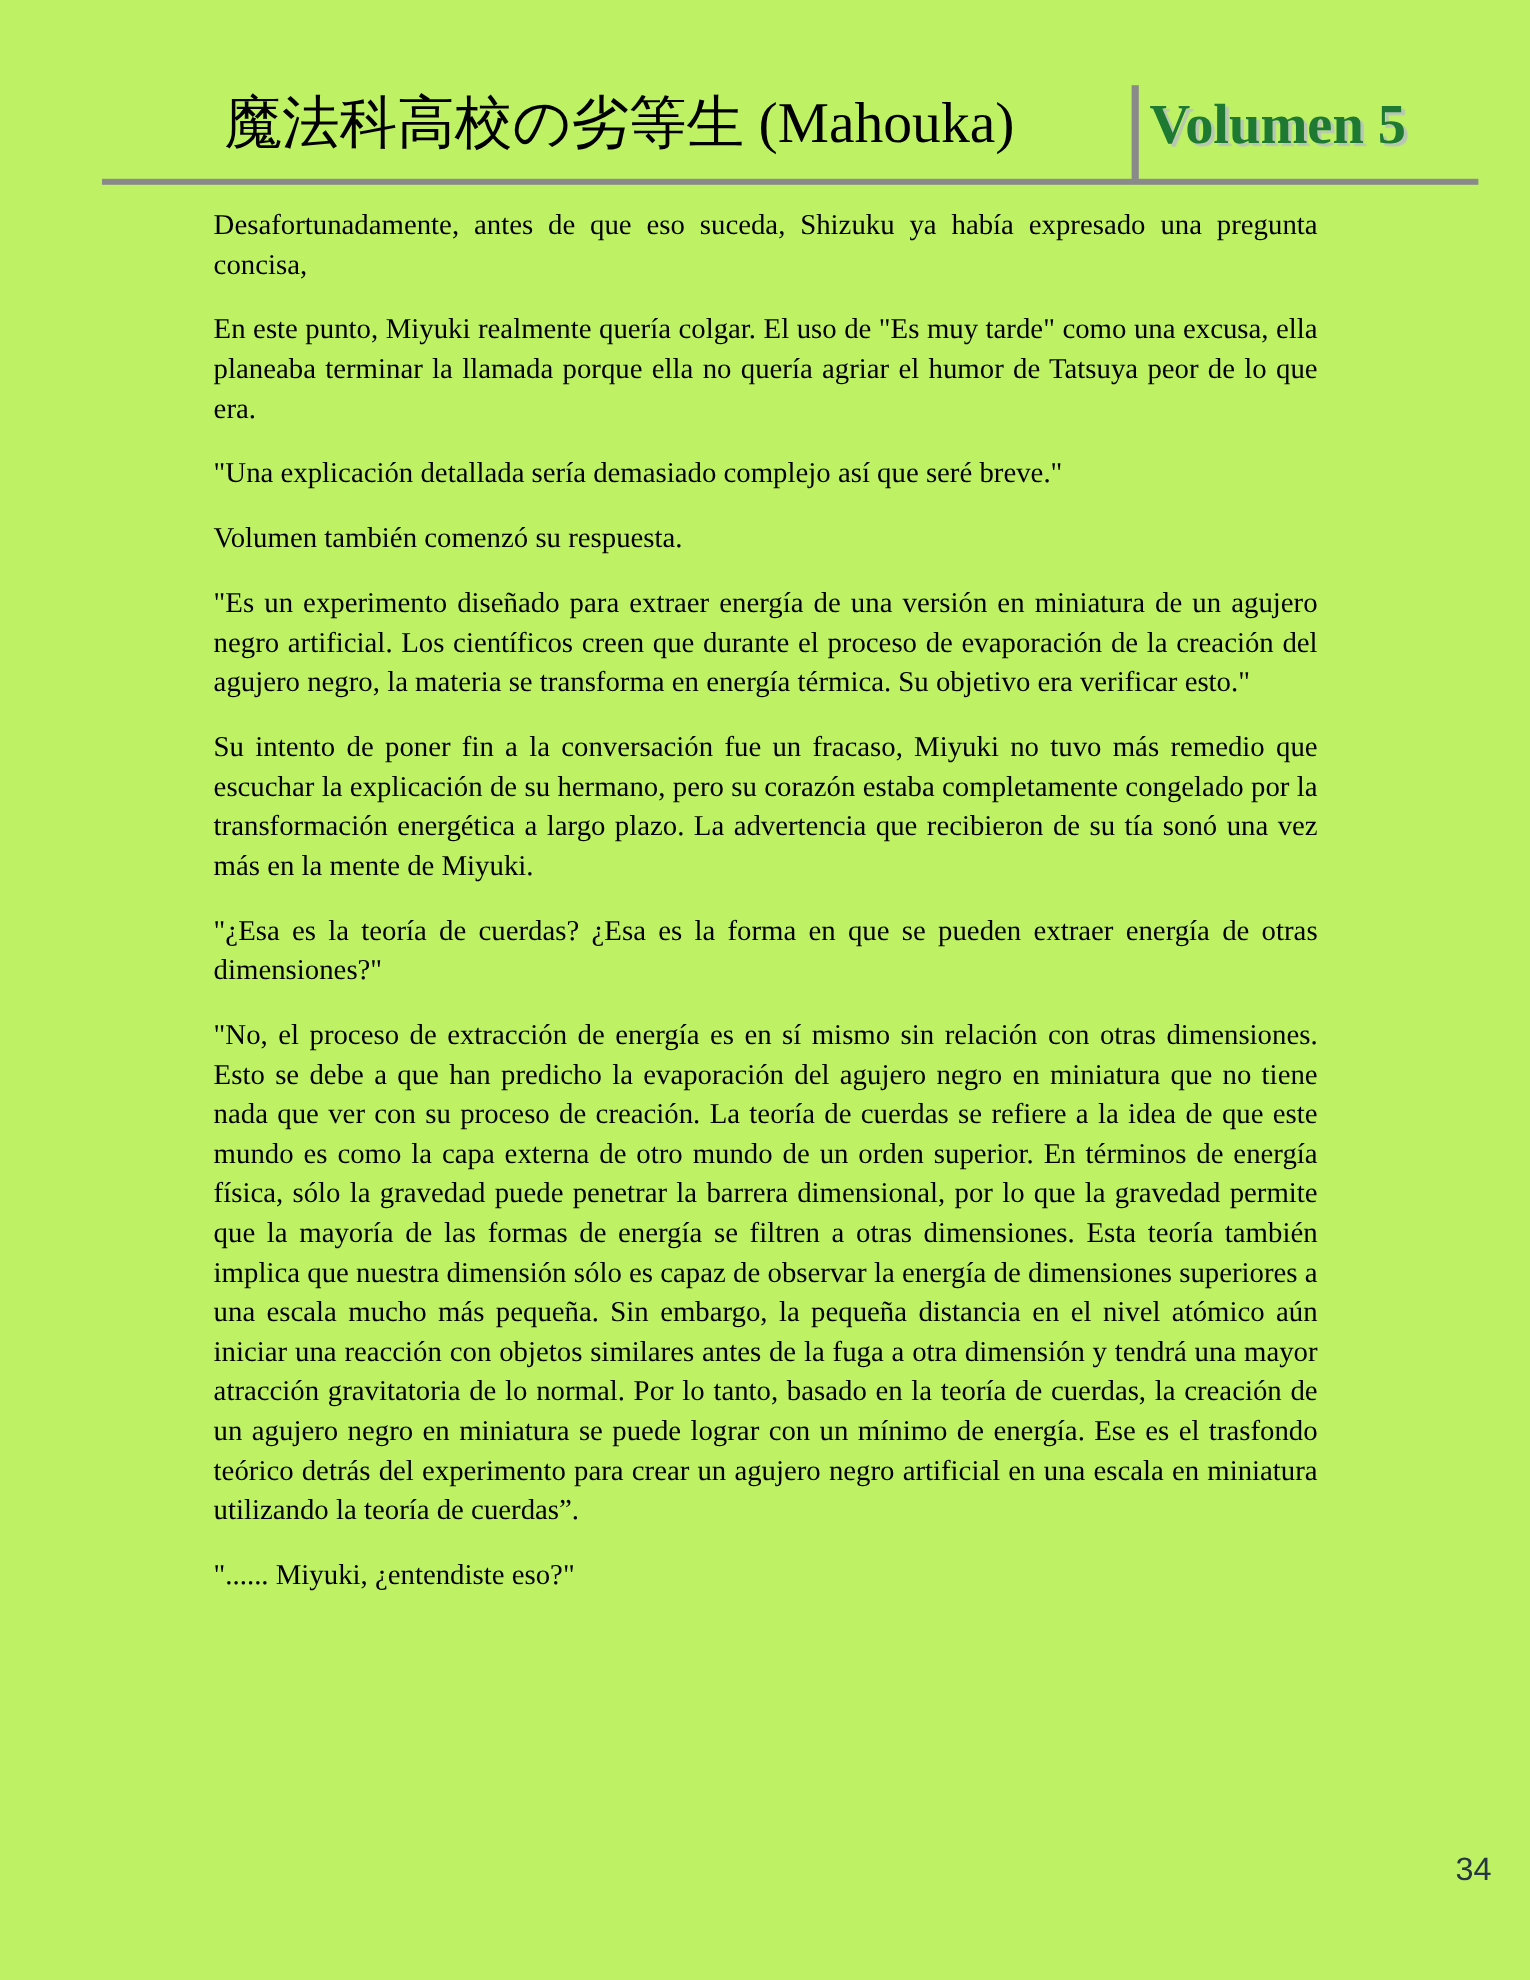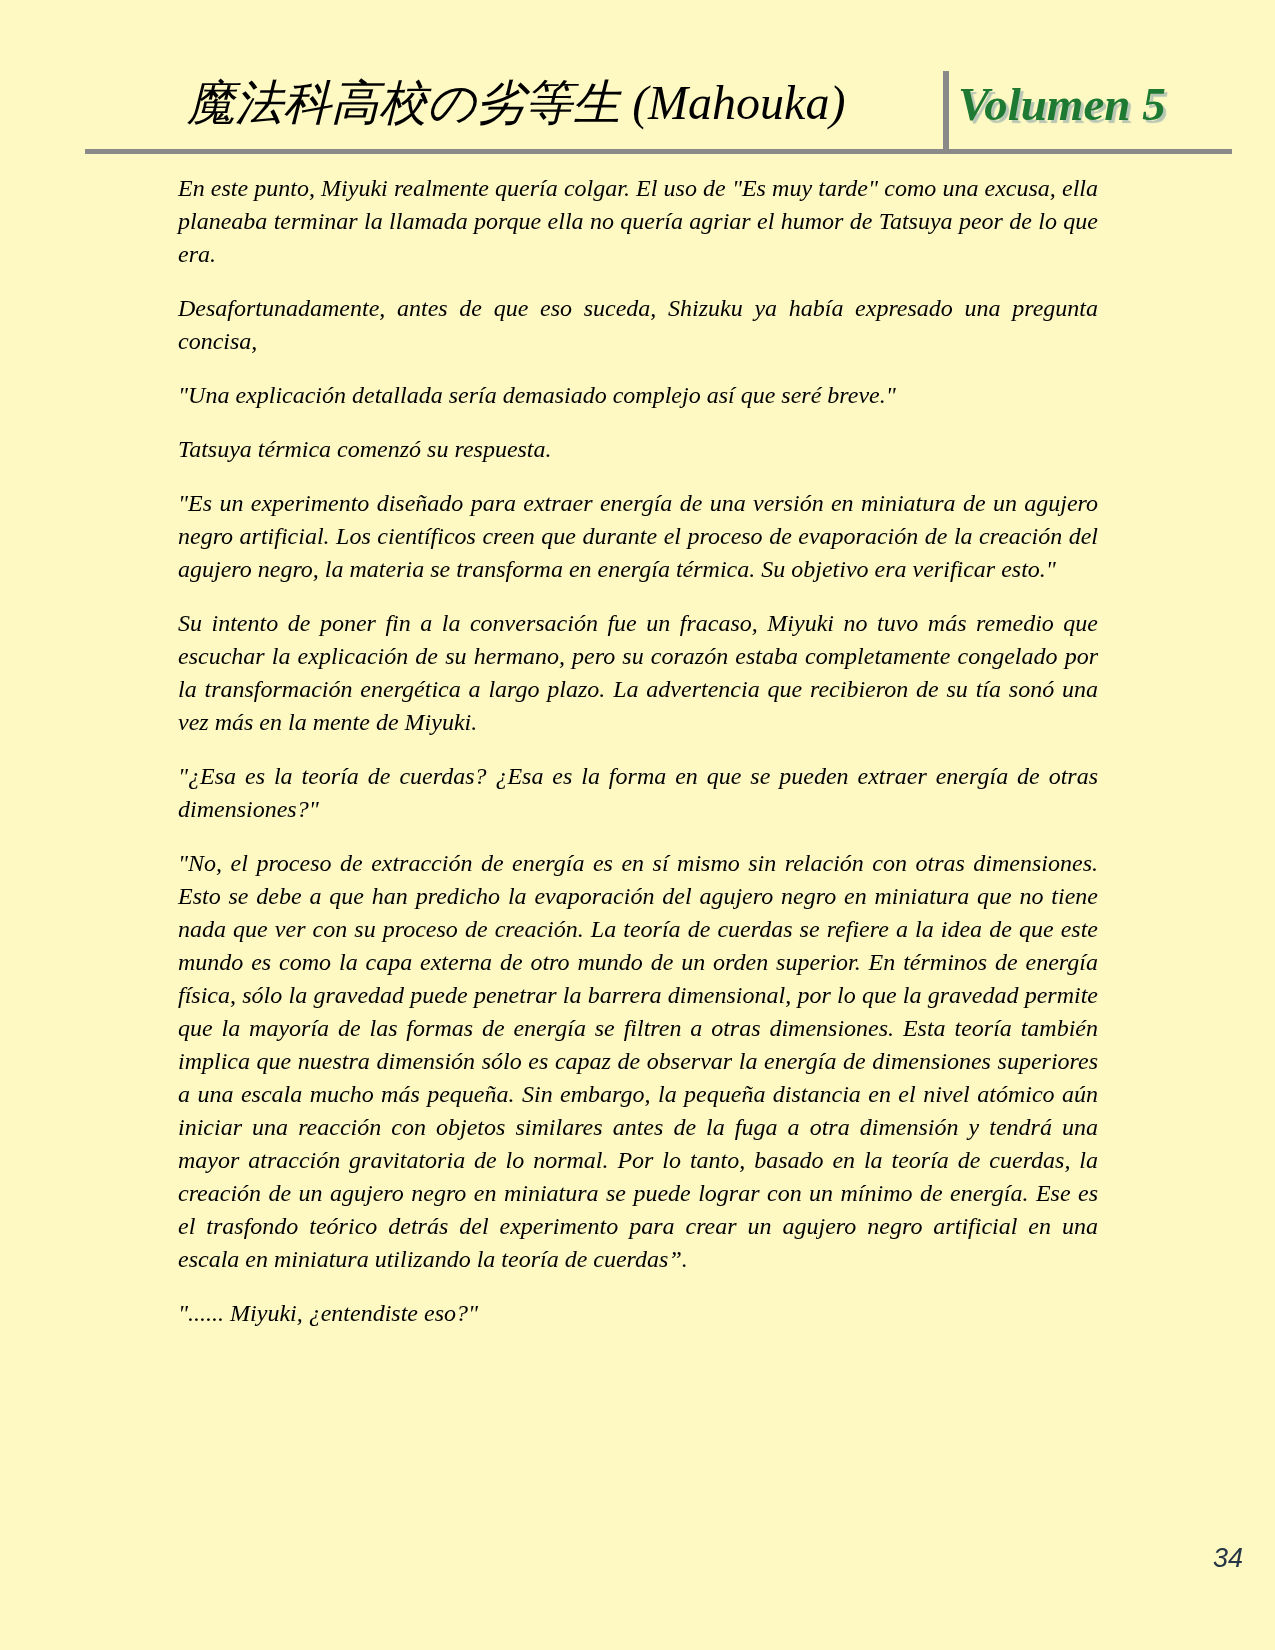--- a/index.html
+++ b/index.html
@@ -11,25 +11,24 @@
   }
   html, body {
     margin: 0;
     padding: 0;
     background: #ffffff;
   }
   .page {
     position: relative;
     width: 1275px;
     height: 1650px;
-    background: #fef9c3;
+    background: #bef264;
     overflow: hidden;
     font-family: "Liberation Serif", "DejaVu Serif", serif;
     color: var(--ink);
-    font-style: italic;
   }
   .doc-title {
     position: absolute;
     left: 187px;
     top: 72px;
     font-size: 48px;
     line-height: 62px;
     white-space: nowrap;
     color: var(--ink);
   }
@@ -91,24 +90,24 @@
 
   <div class="doc-title">魔法科高校の劣等生 (Mahouka)</div>
 
   <div class="volume-bar"></div>
 
   <div class="volume-label">Volumen 5</div>
 
   <div class="header-rule"></div>
 
   <div class="body-text">
+      <p>Desafortunadamente, antes de que eso suceda, Shizuku ya había expresado una pregunta concisa,</p>
       <p>En este punto, Miyuki realmente quería colgar. El uso de "Es muy tarde" como una excusa, ella planeaba terminar la llamada porque ella no quería agriar el humor de Tatsuya peor de lo que era.</p>
-      <p>Desafortunadamente, antes de que eso suceda, Shizuku ya había expresado una pregunta concisa,</p>
       <p>"Una explicación detallada sería demasiado complejo así que seré breve."</p>
-      <p>Tatsuya térmica comenzó su respuesta.</p>
+      <p>Volumen también comenzó su respuesta.</p>
       <p>"Es un experimento diseñado para extraer energía de una versión en miniatura de un agujero negro artificial. Los científicos creen que durante el proceso de evaporación de la creación del agujero negro, la materia se transforma en energía térmica. Su objetivo era verificar esto."</p>
       <p>Su intento de poner fin a la conversación fue un fracaso, Miyuki no tuvo más remedio que escuchar la explicación de su hermano, pero su corazón estaba completamente congelado por la transformación energética a largo plazo. La advertencia que recibieron de su tía sonó una vez más en la mente de Miyuki.</p>
       <p>"¿Esa es la teoría de cuerdas? ¿Esa es la forma en que se pueden extraer energía de otras dimensiones?"</p>
       <p>"No, el proceso de extracción de energía es en sí mismo sin relación con otras dimensiones. Esto se debe a que han predicho la evaporación del agujero negro en miniatura que no tiene nada que ver con su proceso de creación. La teoría de cuerdas se refiere a la idea de que este mundo es como la capa externa de otro mundo de un orden superior. En términos de energía física, sólo la gravedad puede penetrar la barrera dimensional, por lo que la gravedad permite que la mayoría de las formas de energía se filtren a otras dimensiones. Esta teoría también implica que nuestra dimensión sólo es capaz de observar la energía de dimensiones superiores a una escala mucho más pequeña. Sin embargo, la pequeña distancia en el nivel atómico aún iniciar una reacción con objetos similares antes de la fuga a otra dimensión y tendrá una mayor atracción gravitatoria de lo normal. Por lo tanto, basado en la teoría de cuerdas, la creación de un agujero negro en miniatura se puede lograr con un mínimo de energía. Ese es el trasfondo teórico detrás del experimento para crear un agujero negro artificial en una escala en miniatura utilizando la teoría de cuerdas”.</p>
       <p>"...... Miyuki, ¿entendiste eso?"</p>
     </div>
 
   <div class="page-number">34</div>
 
 </div>

